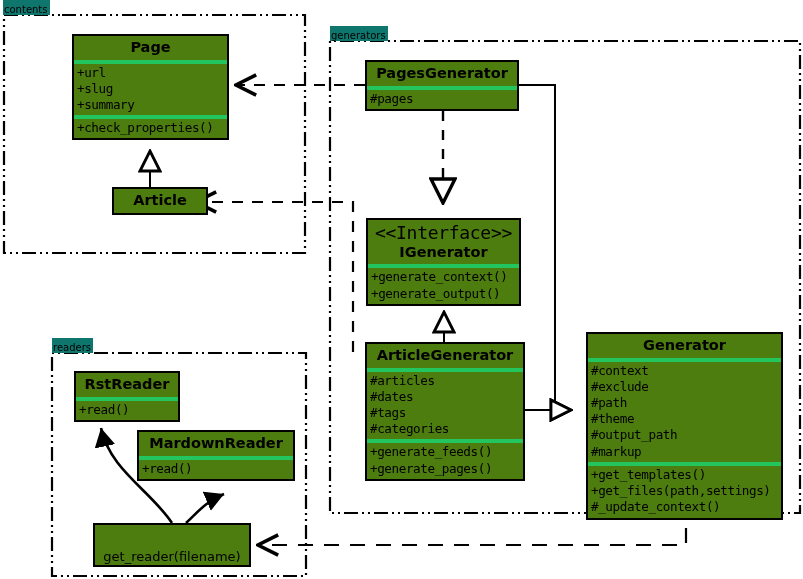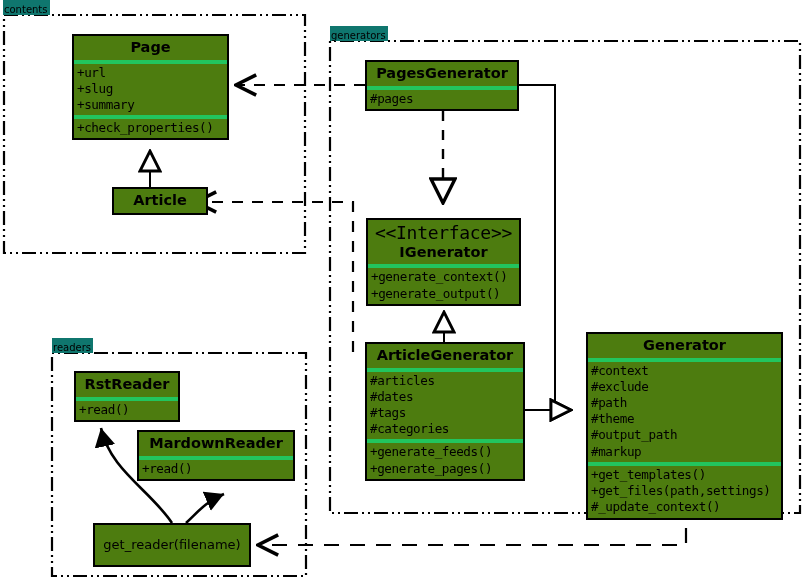--- a/index.html
+++ b/index.html
@@ -88,21 +88,21 @@
   
   .box-page        { left: 72px;  top: 34px;  width: 157px; }
   .box-article     { left: 112px; top: 187px; width: 96px;  }
   .box-pagesgen    { left: 365px; top: 60px;  width: 154px; }
   .box-igenerator  { left: 366px; top: 218px; width: 155px; }
   .box-articlegen  { left: 365px; top: 342px; width: 160px; }
   .box-generator   { left: 586px; top: 332px; width: 197px; }
   .box-rstreader   { left: 74px;  top: 371px; width: 106px; }
   .box-mdreader    { left: 137px; top: 430px; width: 158px; }
   .box-getreader   { left: 93px;  top: 523px; width: 158px; height: 44px; }
-  .box-getreader .plain-label { padding-top: 12px; text-align: center; }
+  .box-getreader .plain-label { padding-top: 24px; text-align: center; }
 </style>
 </head>
 <body>
 
 <div id="canvas">
 
   <svg class="layer" viewBox="0 0 803 579" xmlns="http://www.w3.org/2000/svg">
     <defs>
       <marker id="hollow-tri" viewBox="0 0 12 12" refX="11" refY="6" markerWidth="12" markerHeight="12" orient="auto-start-reverse">
         <path d="M1,1 L11,6 L1,11 z" fill="#ffffff" stroke="#000000" stroke-width="1.4"></path>

